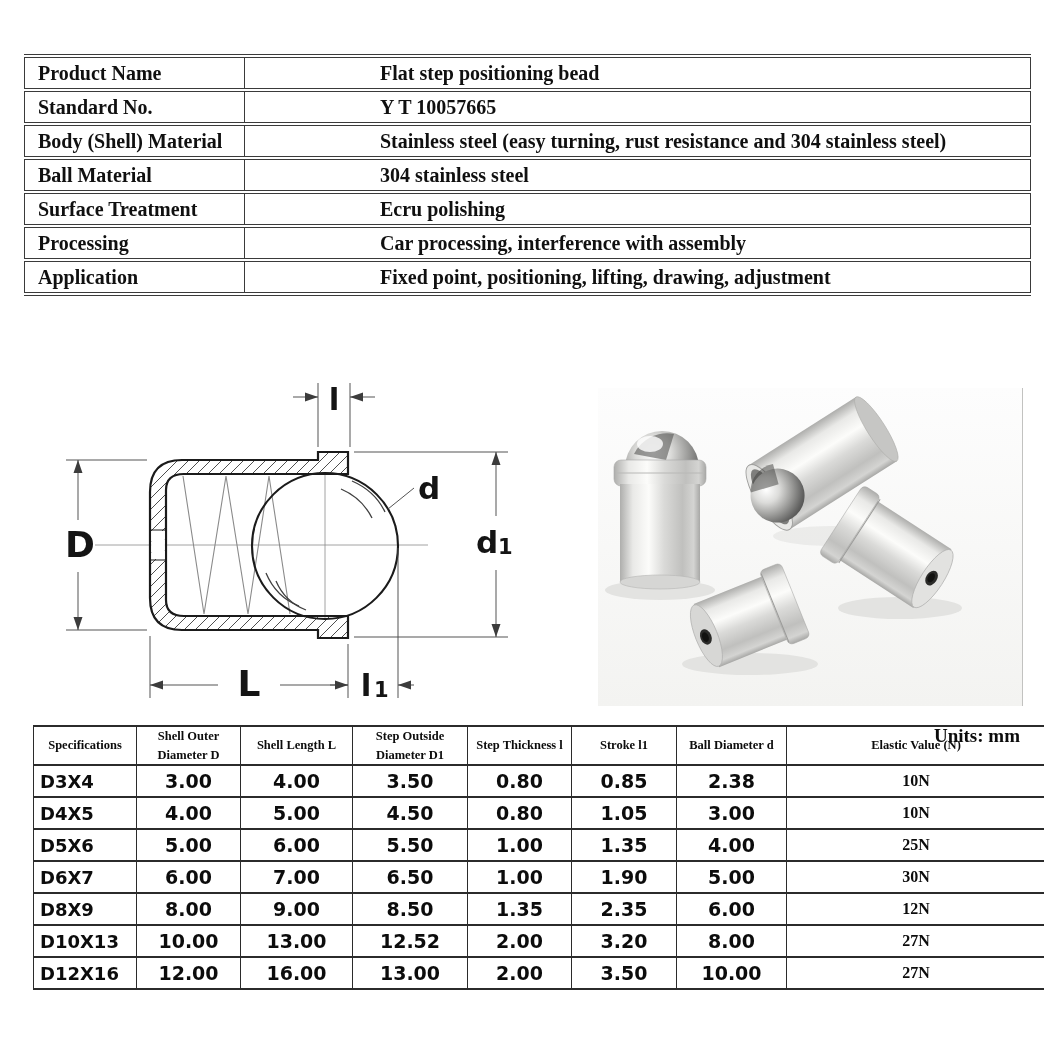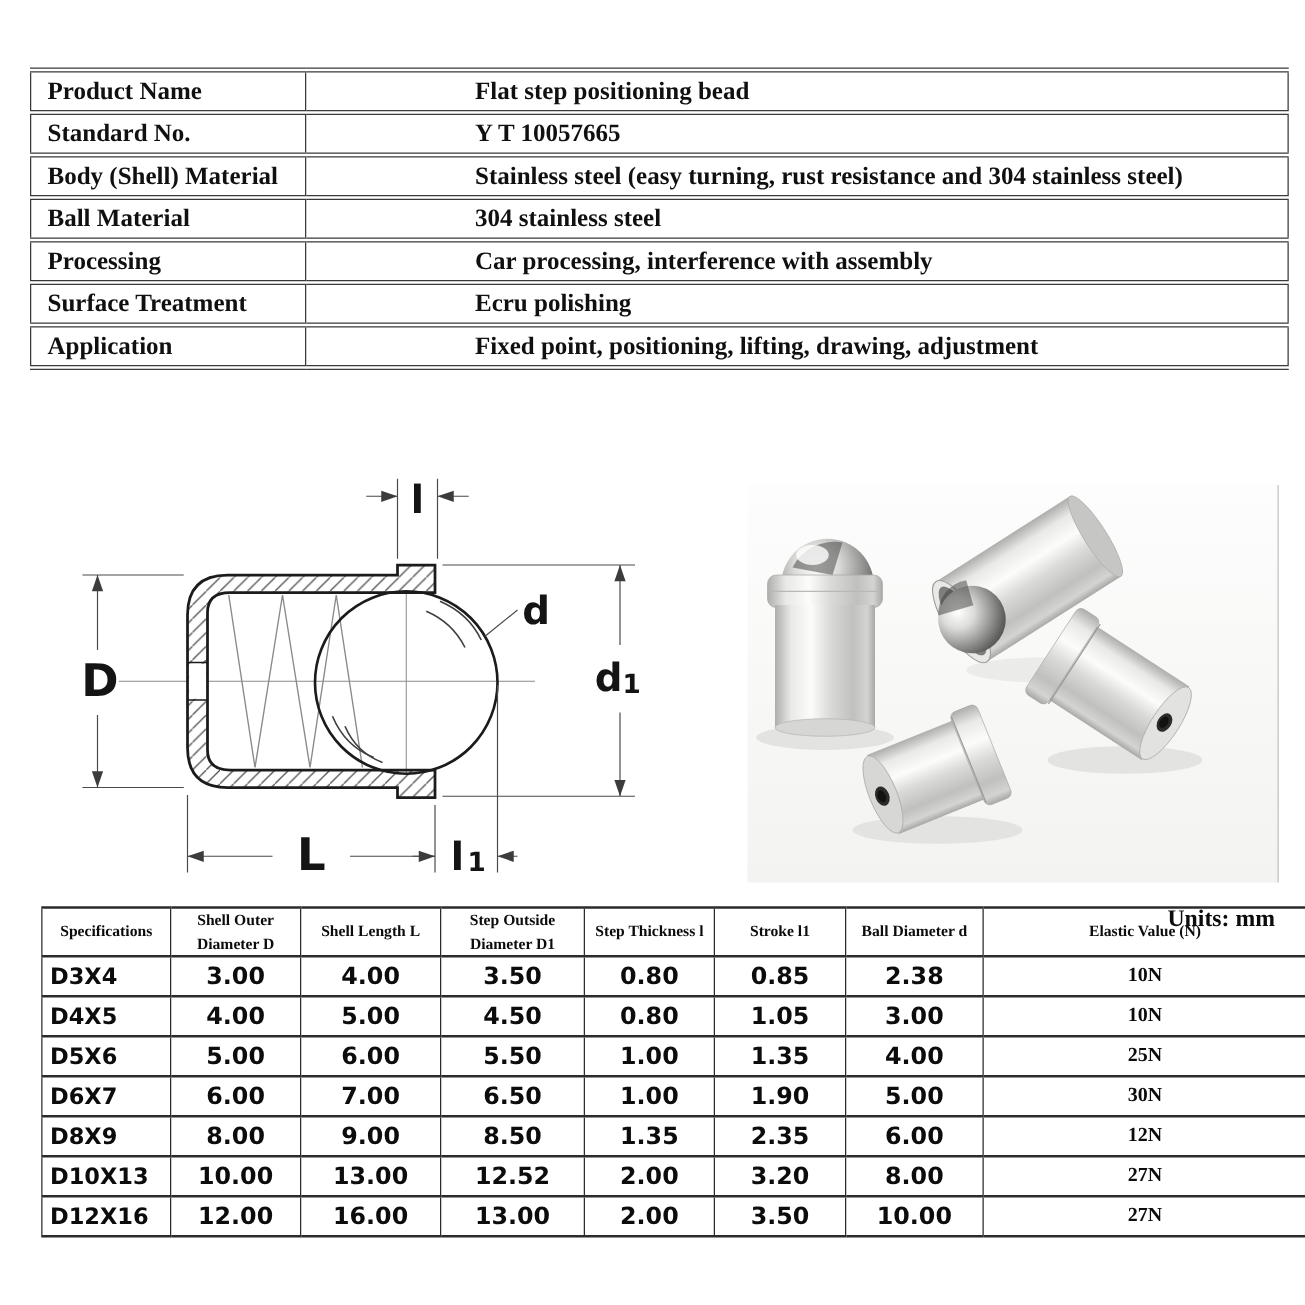--- a/index.html
+++ b/index.html
@@ -199,26 +199,26 @@
     </tr>
     <tr>
       <td class="lbl">Body (Shell) Material</td>
       <td class="val">Stainless steel (easy turning, rust resistance and 304 stainless steel)</td>
     </tr>
     <tr>
       <td class="lbl">Ball Material</td>
       <td class="val">304 stainless steel</td>
     </tr>
     <tr>
+      <td class="lbl">Surface Treatment</td>
+      <td class="val">Ecru polishing</td>
+    </tr>
+    <tr>
       <td class="lbl">Processing</td>
       <td class="val">Car processing, interference with assembly</td>
-    </tr>
-    <tr>
-      <td class="lbl">Surface Treatment</td>
-      <td class="val">Ecru polishing</td>
     </tr>
     <tr>
       <td class="lbl">Application</td>
       <td class="val">Fixed point, positioning, lifting, drawing, adjustment</td>
     </tr>
   </tbody>
 </table>
 
 <div id="units">Units: mm</div>
 

